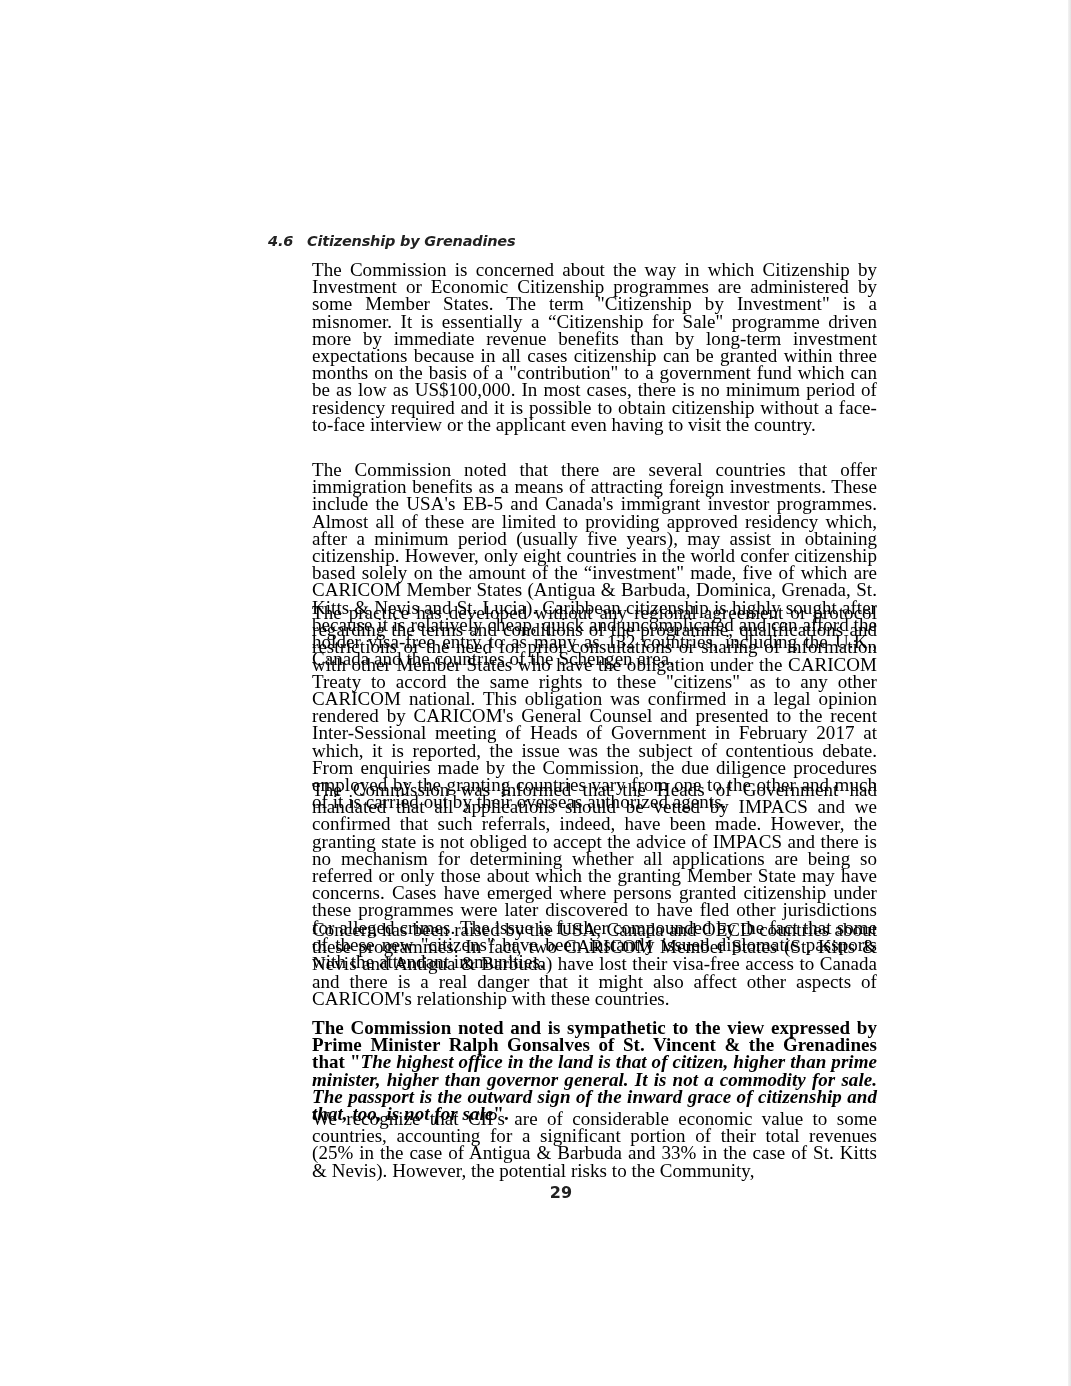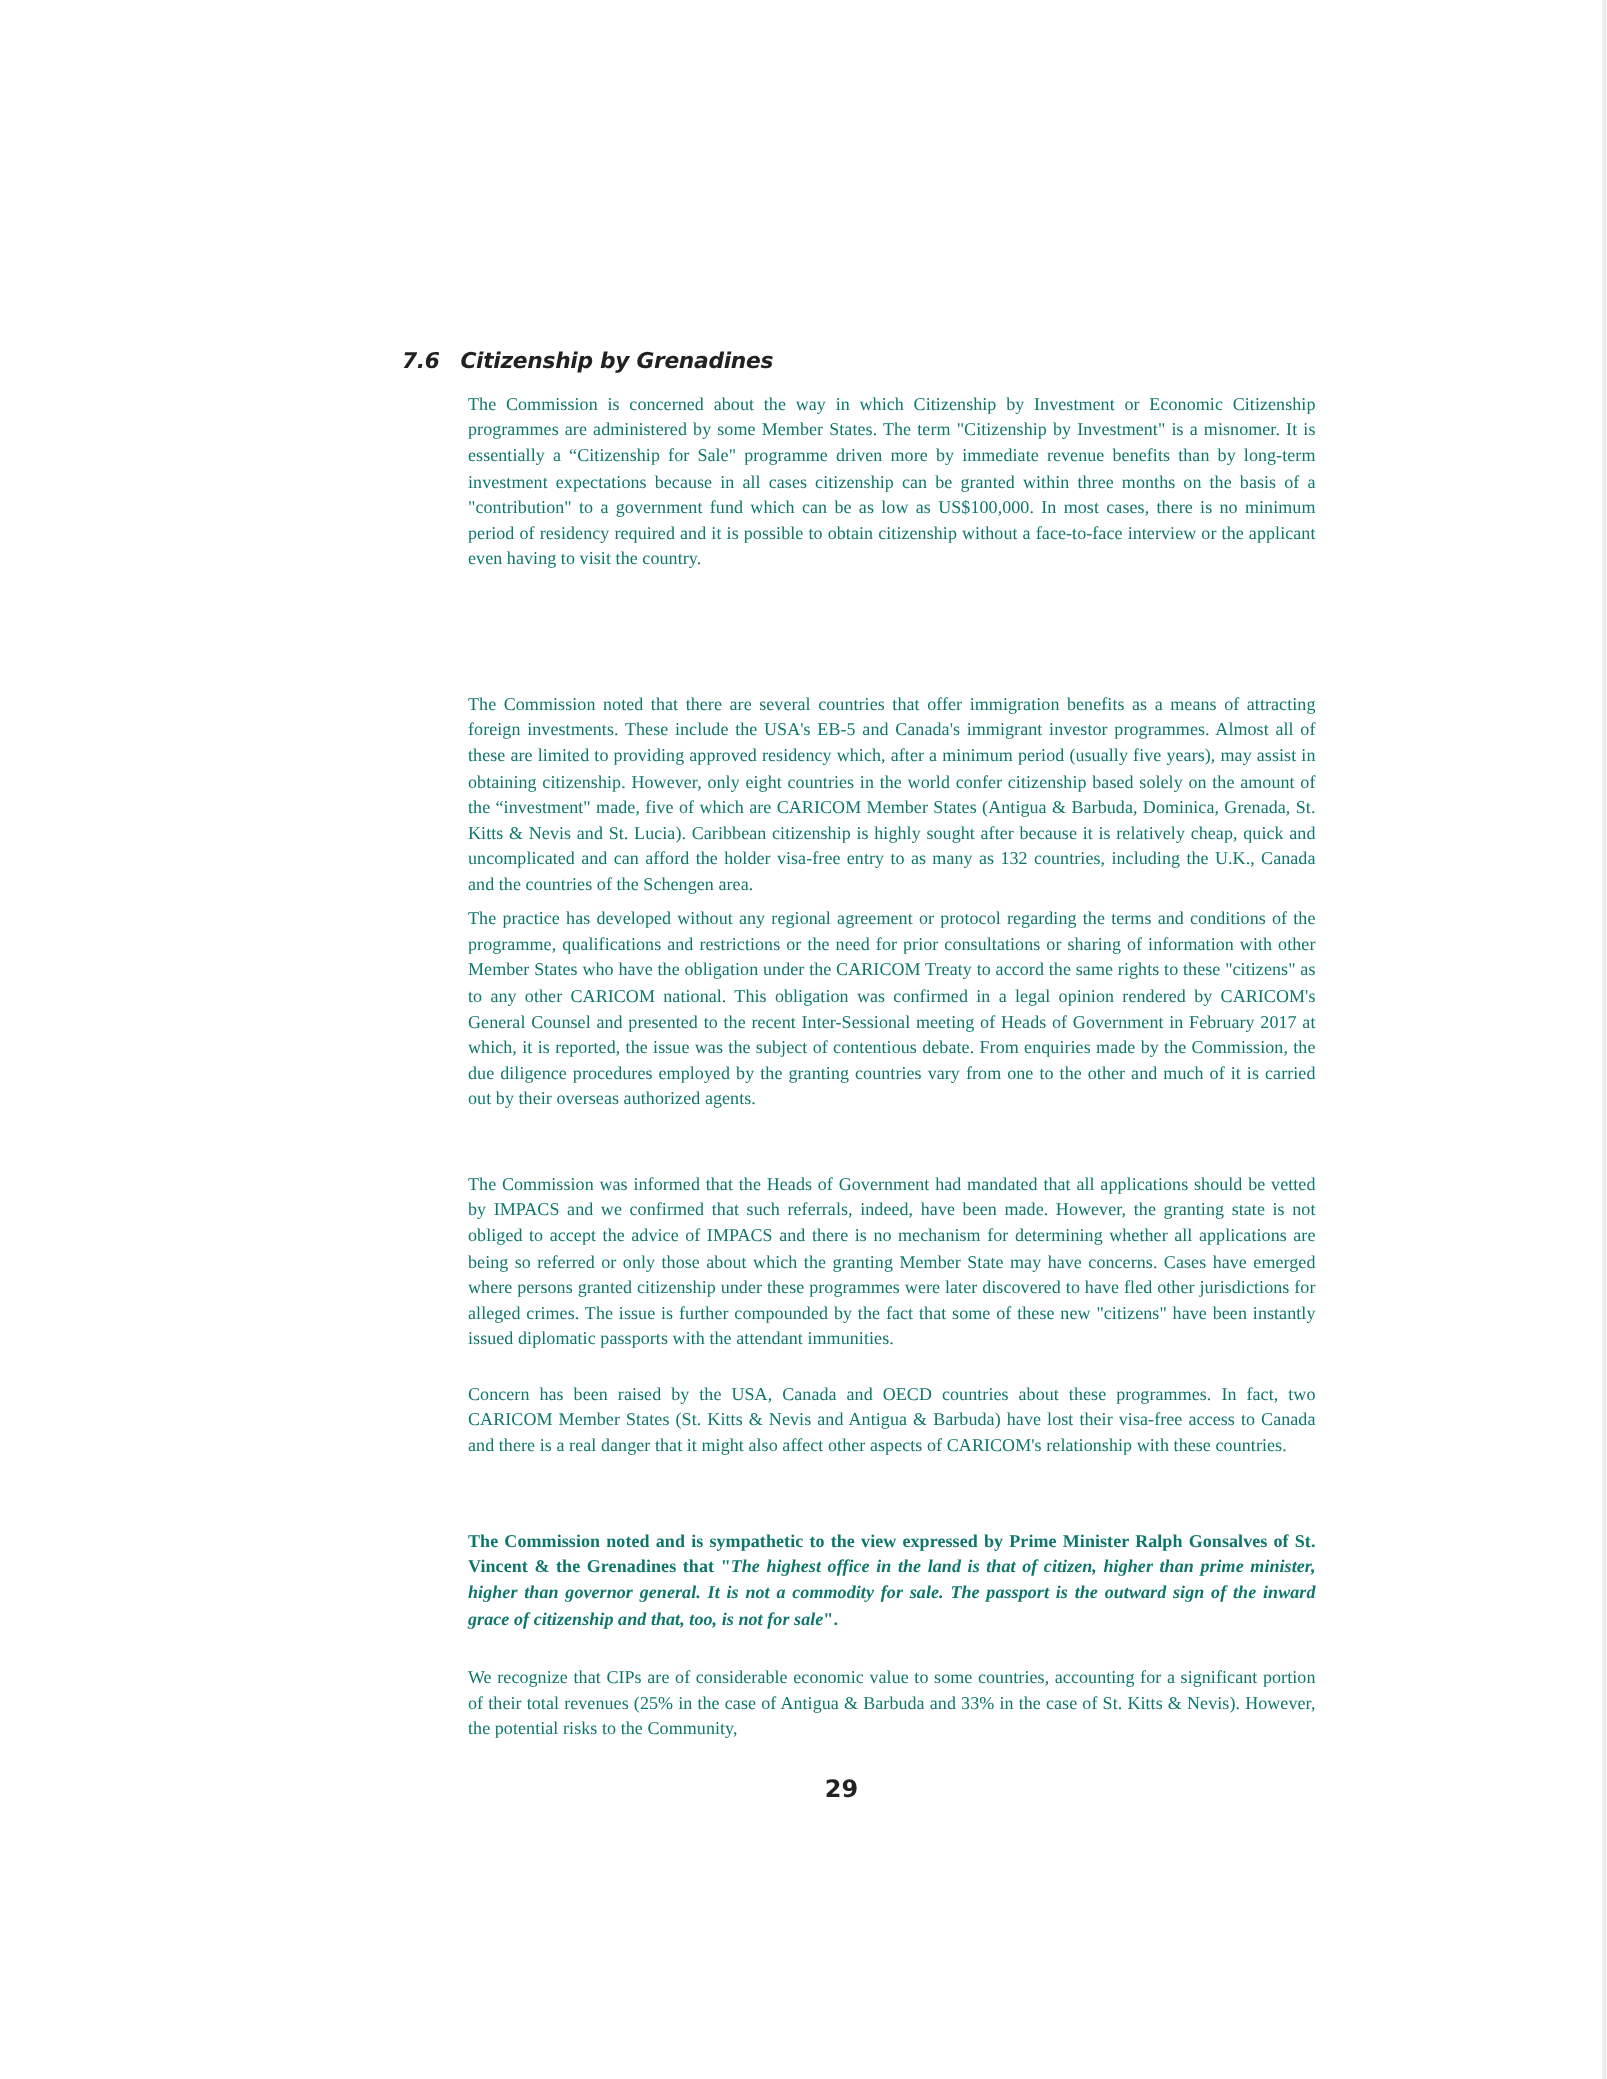--- a/index.html
+++ b/index.html
@@ -22,24 +22,24 @@
       font-size: 14.5px; color: #222;
       letter-spacing: -0.2px;
     }
     .section-heading .num { margin-right: 9px; }
     .body-block {
       position: absolute; left: 312px; width: 565px;
     }
     .para {
       margin: 0;
       font-family: "Liberation Serif", "DejaVu Serif", serif;
-      font-size: 12px;
+      font-size: 19px;
       line-height: 17.2px;
       text-align: justify;
-      color: #0f766e;
+      color: #000000;
       letter-spacing: 0.05px;
     }
     .para .quote { font-style: italic; }
     #p1 { top: 261px; }
     #p2 { top: 461px; }
     #p3 { top: 604px; }
     #p4 { top: 781px; }
     #p5 { top: 921px; }
     #p6 { top: 1019px; font-weight: bold; }
     #p7 { top: 1110px; }
@@ -49,21 +49,21 @@
       font-family: "DejaVu Sans", "Liberation Sans", sans-serif;
       font-weight: bold; font-size: 16px; color: #222;
     }
   </style>
 </head>
 <body>
 
 <div class="page-edge"></div>
 
 <div class="section-heading">
-  <span class="num">7.6</span>
+  <span class="num">4.6</span>
   <span>Citizenship by Grenadines</span>
 </div>
 
 <div class="body-block" id="p1">
   <p class="para">The Commission is concerned about the way in which Citizenship by Investment or Economic Citizenship programmes are administered by some Member States. The term "Citizenship by Investment" is a misnomer. It is essentially a “Citizenship for Sale" programme driven more by immediate revenue benefits than by long-term investment expectations because in all cases citizenship can be granted within three months on the basis of a "contribution" to a government fund which can be as low as US$100,000. In most cases, there is no minimum period of residency required and it is possible to obtain citizenship without a face-to-face interview or the applicant even having to visit the country.</p>
 </div>
 
 <div class="body-block" id="p2">
   <p class="para">The Commission noted that there are several countries that offer immigration benefits as a means of attracting foreign investments. These include the USA's EB-5 and Canada's immigrant investor programmes. Almost all of these are limited to providing approved residency which, after a minimum period (usually five years), may assist in obtaining citizenship. However, only eight countries in the world confer citizenship based solely on the amount of the “investment" made, five of which are CARICOM Member States (Antigua &amp; Barbuda, Dominica, Grenada, St. Kitts &amp; Nevis and St. Lucia). Caribbean citizenship is highly sought after because it is relatively cheap, quick and uncomplicated and can afford the holder visa-free entry to as many as 132 countries, including the U.K., Canada and the countries of the Schengen area.</p>
 </div>

